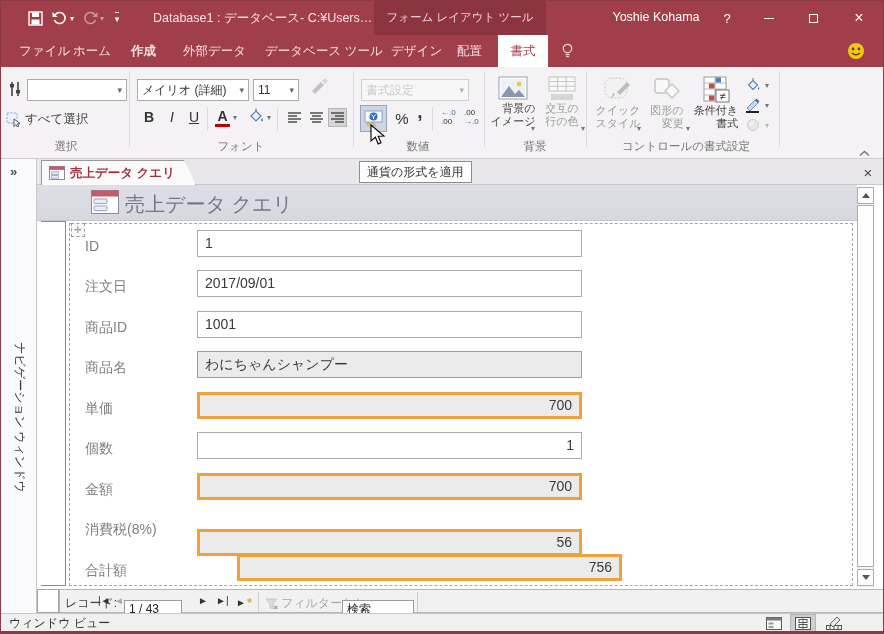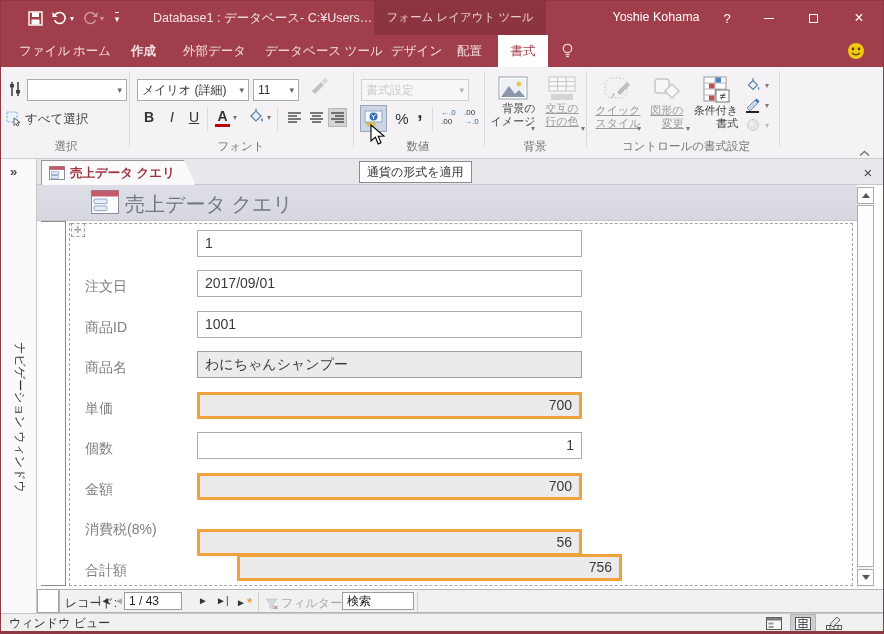--- a/index.html
+++ b/index.html
@@ -32,21 +32,21 @@
   .gsep{top:70px;width:1px;height:76px;background:#DCDADC;}
   .glabel{top:138px;font-size:11.5px;color:#767676;text-align:center;white-space:nowrap;}
   .combo{background:#FFF;border:1px solid #ABABAB;height:22px;font-size:12px;color:#333;
          display:flex;align-items:center;padding:0 4px;}
   .combo .caret{margin-left:auto;color:#666;font-size:9px;}
   .combo.dim{color:#9A9A9A;}
   .rbtn{display:flex;align-items:center;justify-content:center;color:#333;}
   .dim{opacity:.45;}
   .bigbtn{top:72px;width:48px;height:80px;display:flex;flex-direction:column;align-items:center;padding-top:3px;}
   .bigbtn .blabel{font-size:11px;color:#444;text-align:right;line-height:13px;white-space:pre-line;margin-top:0;}
-  .bigbtn.dim2 .blabel{color:#9A9A9A;text-decoration:underline;}
+  .bigbtn.dim2 .blabel{color:#9A9A9A;}
   .bigbtn.dim2 svg{opacity:.5;}
   .caret-s{font-size:8px;color:#777;}
   .fmt-letter{font-size:14px;color:#333;}
   .align-btn{width:19px;height:19px;display:flex;align-items:center;justify-content:center;}
   .align-btn.sel{background:#D7D4D8;border:1px solid #B9B6BA;}
   .cur-btn{background:#CDD4E2;border:1px solid #98A6BC;}
   .two-line{font-size:8px;line-height:9px;color:#333;text-align:left;font-family:"DejaVu Sans Mono",monospace;}
   .two-line b{color:#3A66A8;font-weight:normal;}
 
   
@@ -101,21 +101,21 @@
   .searchbox{left:282px;top:2px;width:72px;height:18px;border:1px solid #9B9B9B;background:#FFF;
              font-size:12px;color:#222;padding:0 4px;}
   .vline{top:2px;width:1px;height:20px;background:#CFCFCF;}
 
   
   .statusbar{left:0;top:612px;width:884px;height:19px;background:#F0F0F0;border-top:1px solid #C8C8C8;}
   .status-text{left:8px;top:614px;font-size:12px;color:#333;white-space:nowrap;}
   .viewbtn{top:613px;width:26px;height:18px;display:flex;align-items:center;justify-content:center;}
   .viewbtn.sel{background:#CFCDD2;border:1px solid #B5B3B7;}
 
-  input{outline:none;}
+  input{outline:none;margin-top:8px;}
 </style>
 </head>
 <body>
 
 <div class="window">
 
   <div class="abs titlebar"></div>
   <div class="abs ctx-block"></div>
   <div class="abs ctx-label">フォーム レイアウト ツール</div>
 
@@ -194,21 +194,21 @@
       <line x1="4" y1="1" x2="4" y2="15" stroke="#444" stroke-width="1.6"></line>
       <rect x="2" y="3" width="4" height="3.4" fill="#444"></rect>
       <line x1="10" y1="1" x2="10" y2="15" stroke="#444" stroke-width="1.6"></line>
       <rect x="8" y="9" width="4" height="3.4" fill="#444"></rect>
     </svg>
   </div>
   <div class="abs combo" style="left:26px;top:78px;width:100px;">
     <span></span>
     <span class="caret">▾</span>
   </div>
-  <div class="abs" style="left:5px;top:110px;display:flex;align-items:flex-start;">
+  <div class="abs" style="left:5px;top:110px;display:flex;align-items:center;">
     <svg width="15" height="15" viewBox="0 0 15 15">
       <rect x="1" y="1" width="10" height="10" fill="#EAF2FB" stroke="#7AA7D7" stroke-width="1" stroke-dasharray="2 1.4"></rect>
       <path d="M8 7 L8 14.5 L10 12.5 L11.4 15 L12.8 14.2 L11.4 11.8 L14 11.5 Z" fill="#FFF" stroke="#444" stroke-width="0.9"></path>
     </svg>
     <span style="font-size:12.5px;color:#444;margin-left:4px;white-space:nowrap;">すべて選択</span>
   </div>
   <div class="abs glabel" style="left:20px;width:90px;">選択</div>
 
   <div class="abs combo" style="left:136px;top:78px;width:112px;">
     <span>メイリオ (詳細)</span>
@@ -435,20 +435,21 @@
     </svg>
   </div>
   <div class="abs formtitle">売上データ クエリ</div>
 
   <div class="abs recsel"></div>
   <div class="abs layout-rect"></div>
   <div class="abs movehandle">
       <span>✛</span>
     </div>
 
+  <div class="abs fld-label" style="top:232px;">ID</div>
   <div class="abs fld-input" style="top:229px;">1</div>
 
   <div class="abs fld-label" style="top:272px;">注文日</div>
   <div class="abs fld-input" style="top:269px;">2017/09/01</div>
 
   <div class="abs fld-label" style="top:313px;">商品ID</div>
   <div class="abs fld-input" style="top:310px;">1001</div>
 
   <div class="abs fld-label" style="top:353px;">商品名</div>
   <div class="abs fld-label" style="top:394px;">単価</div>

